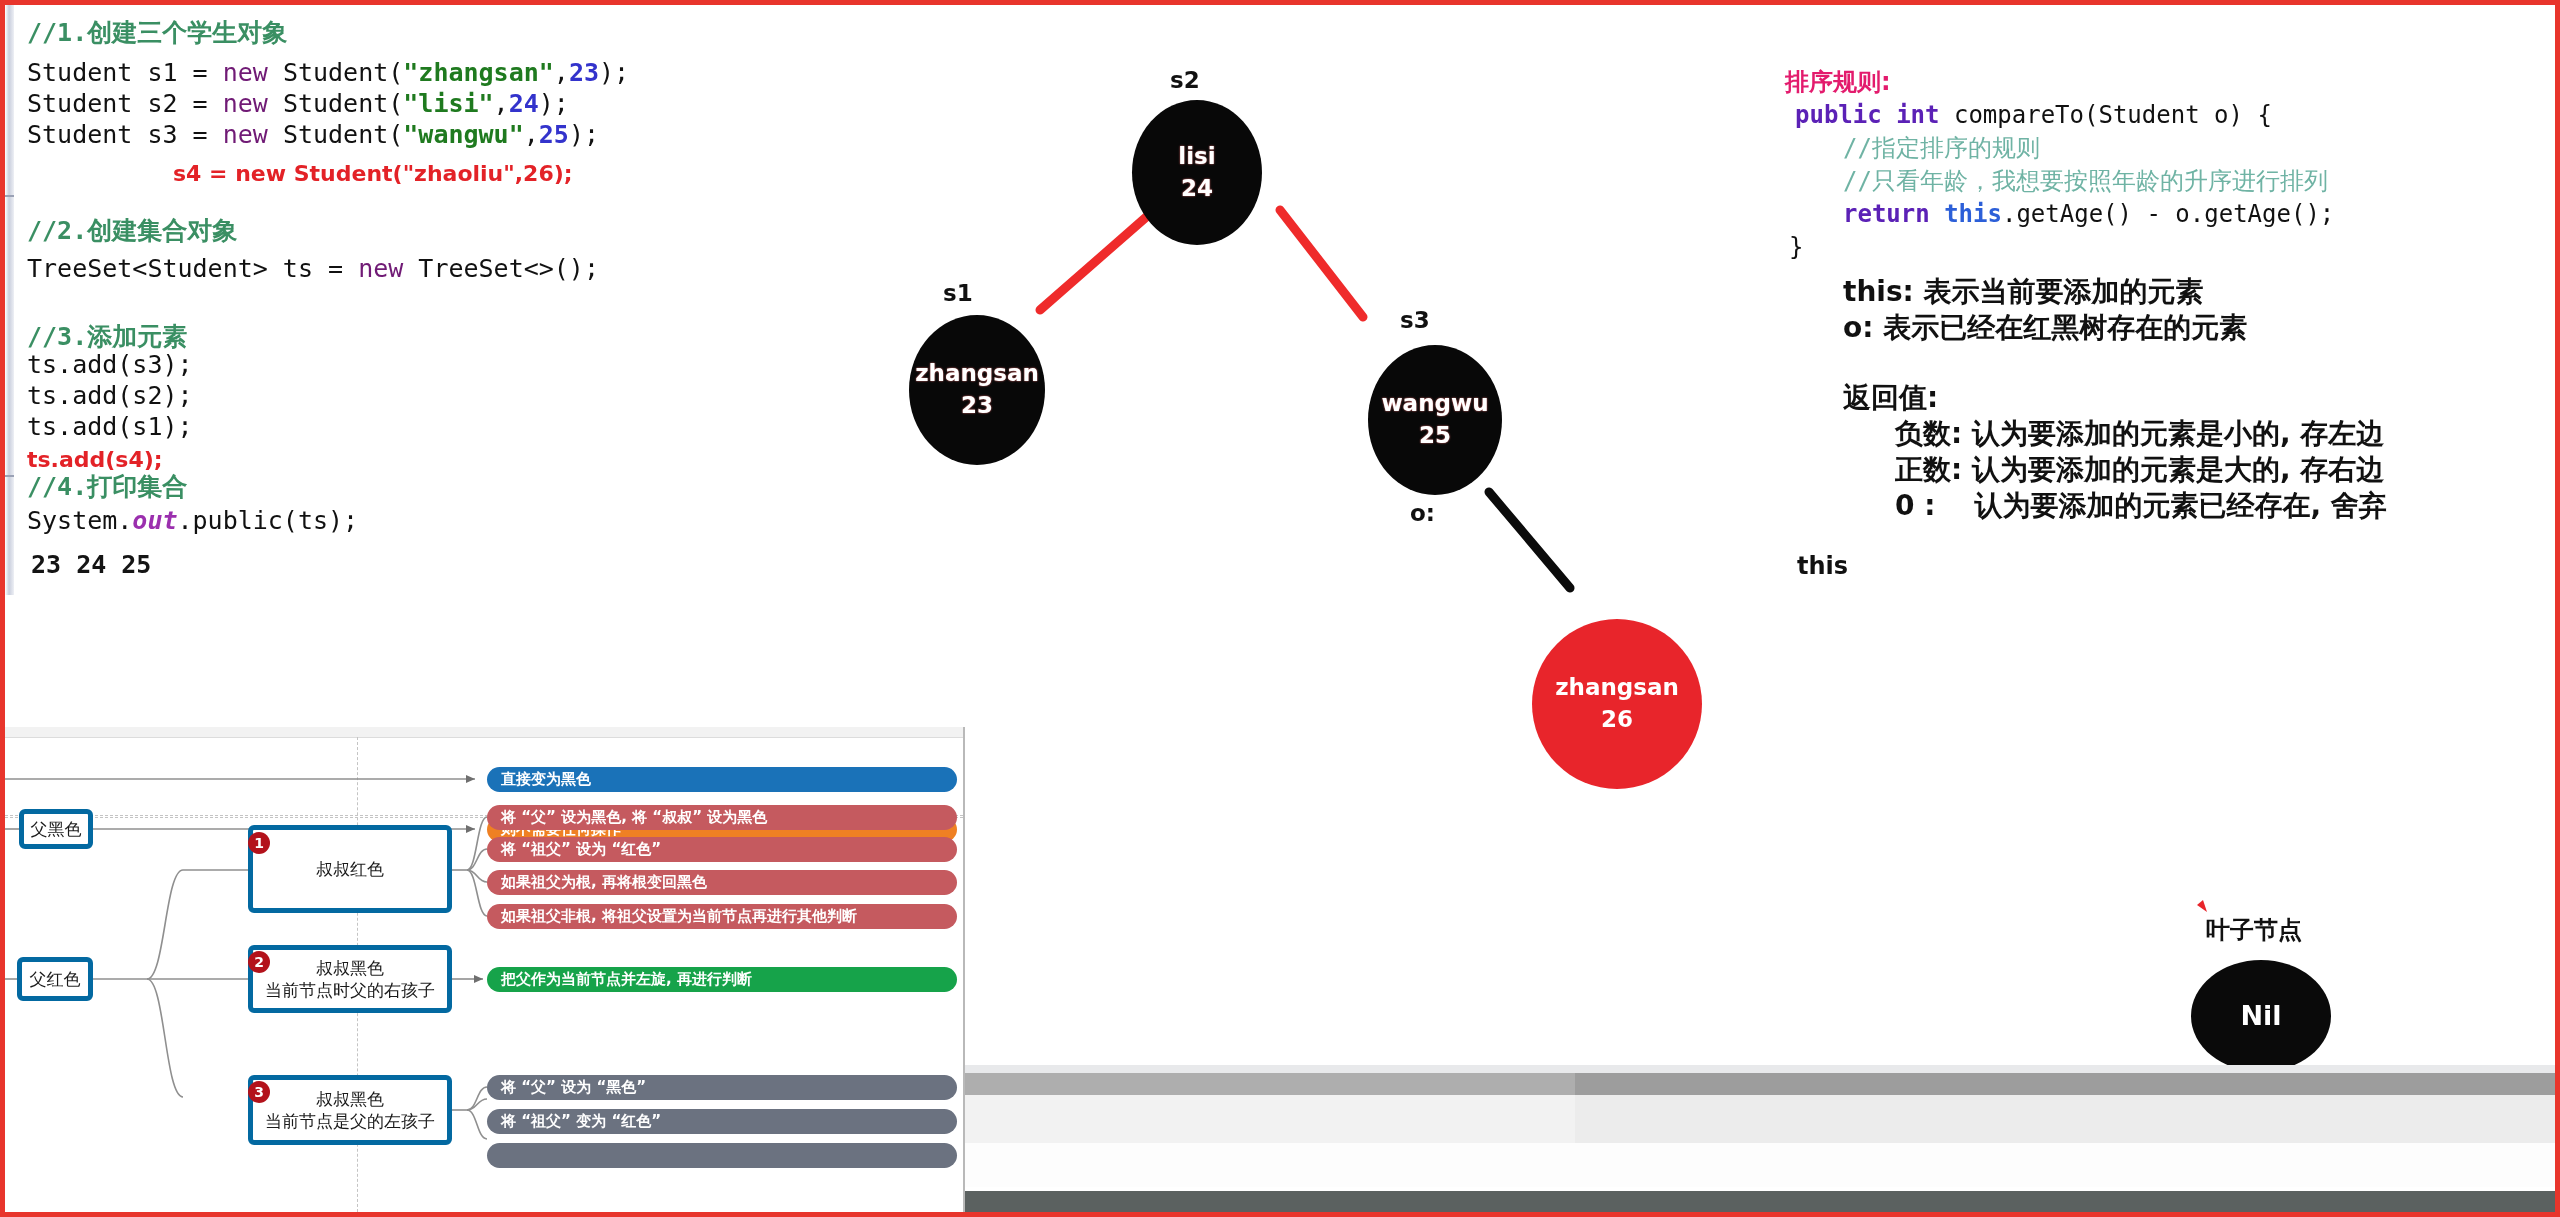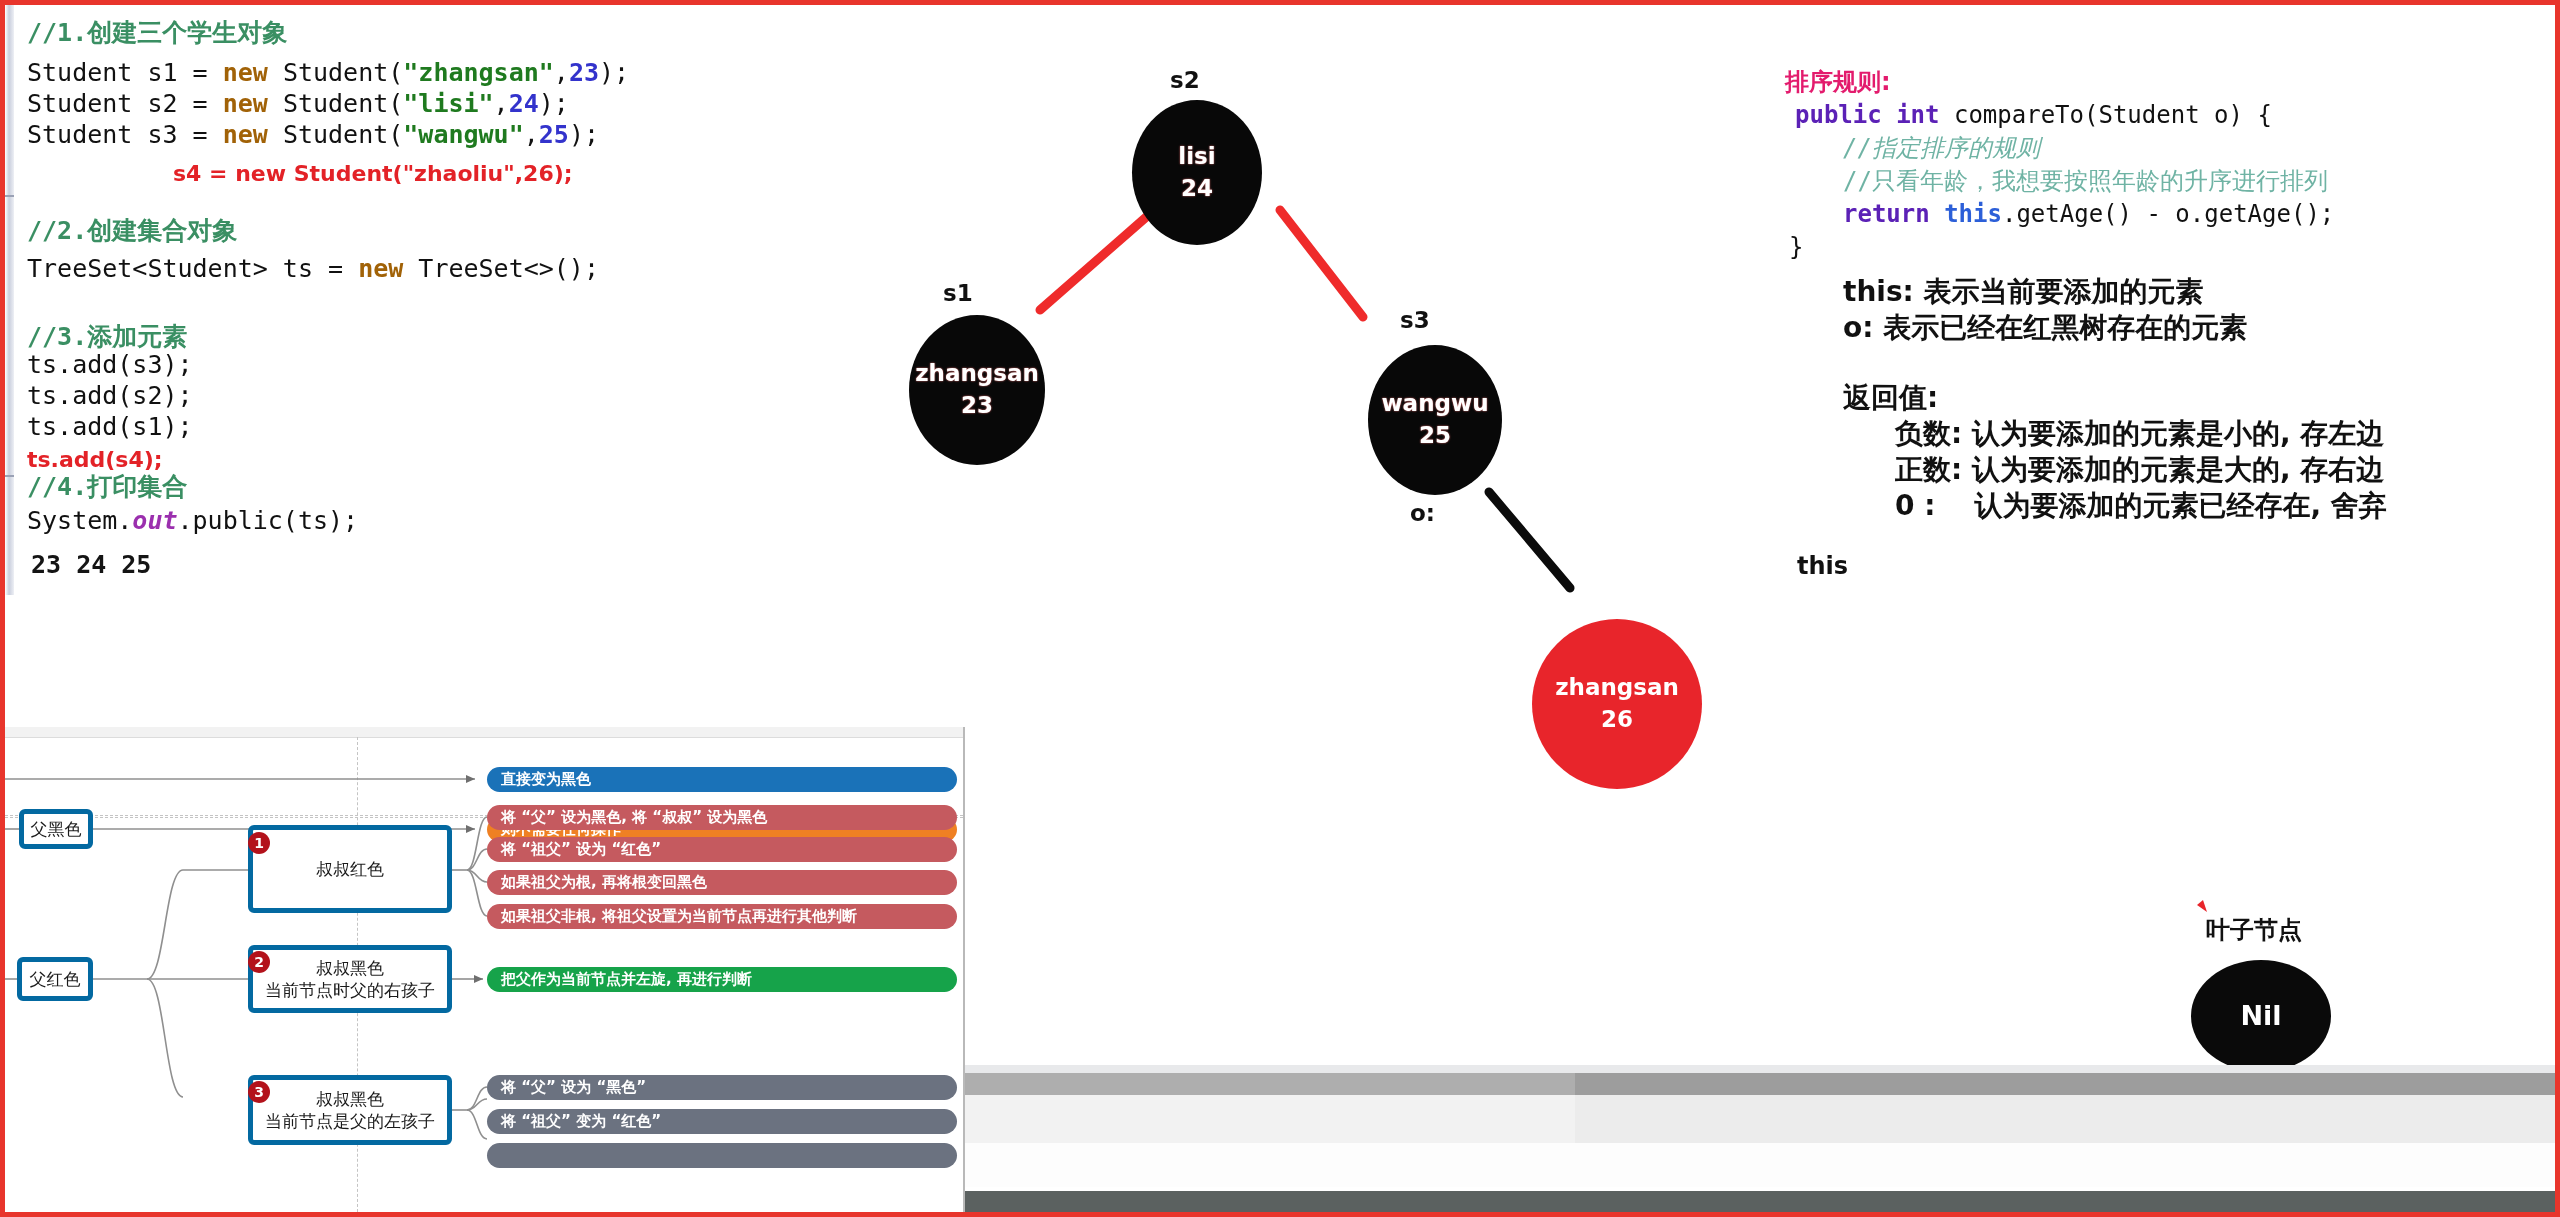--- a/index.html
+++ b/index.html
@@ -37,21 +37,21 @@
   .code-line{
     position:absolute;left:22px;
     font-family:"DejaVu Sans Mono","Liberation Mono",monospace;
     font-size:25px;
     line-height:31px;
     white-space:pre;
     color:#111111;
     letter-spacing:0px;
   }
   .cmt{color:#3a8f63;font-weight:bold;}
-  .kw{color:#a16207;font-weight:bold;}
+  .kw{color:#701a75;font-weight:normal;}
   .str{color:#1f7a1f;font-weight:bold;}
   .num{color:#3333cc;font-weight:bold;}
   .ital{color:#9b2fae;font-style:italic;font-weight:bold;}
   .hand-red{
     color:#e32227;font-weight:bold;
     font-family:"DejaVu Sans","Liberation Sans",sans-serif;
     font-size:22px;
   }
   .out-line{
     position:absolute;left:26px;
@@ -227,21 +227,21 @@
 
     <div class="leaf-note" style="left:2201px;top:909px;">叶子节点</div>
     <div class="node nil" style="left:2186px;top:955px;width:140px;height:112px;">
       <span class="nm">Nil</span>
     </div>
   </div>
 
   <div class="rules">
     <div class="r-title">排序规则:</div>
     <div class="r-line" style="padding-left:10px;"><span class="kwp">public int</span><span> compareTo(Student o) {</span></div>
-    <div class="r-line" style="padding-left:58px;font-style:italic;"><span class="cmt2">//指定排序的规则</span></div>
+    <div class="r-line" style="padding-left:58px;"><span class="cmt2">//指定排序的规则</span></div>
     <div class="r-line" style="padding-left:58px;"><span class="cmt2">//只看年龄，我想要按照年龄的升序进行排列</span></div>
     <div class="r-line" style="padding-left:58px;"><span class="kwp">return </span><span class="thisk">this</span><span>.getAge() - o.getAge();</span></div>
     <div class="r-line" style="padding-left:4px;"><span>}</span></div>
 
     <div class="note" style="padding-left:58px;margin-top:10px;">this: 表示当前要添加的元素</div>
     <div class="note" style="padding-left:58px;">o: 表示已经在红黑树存在的元素</div>
     <div class="note" style="padding-left:58px;margin-top:34px;">返回值:</div>
     <div class="note" style="padding-left:110px;">负数: 认为要添加的元素是小的, 存左边</div>
     <div class="note" style="padding-left:110px;">正数: 认为要添加的元素是大的, 存右边</div>
     <div class="note" style="padding-left:110px;">0 :    认为要添加的元素已经存在, 舍弃</div>

